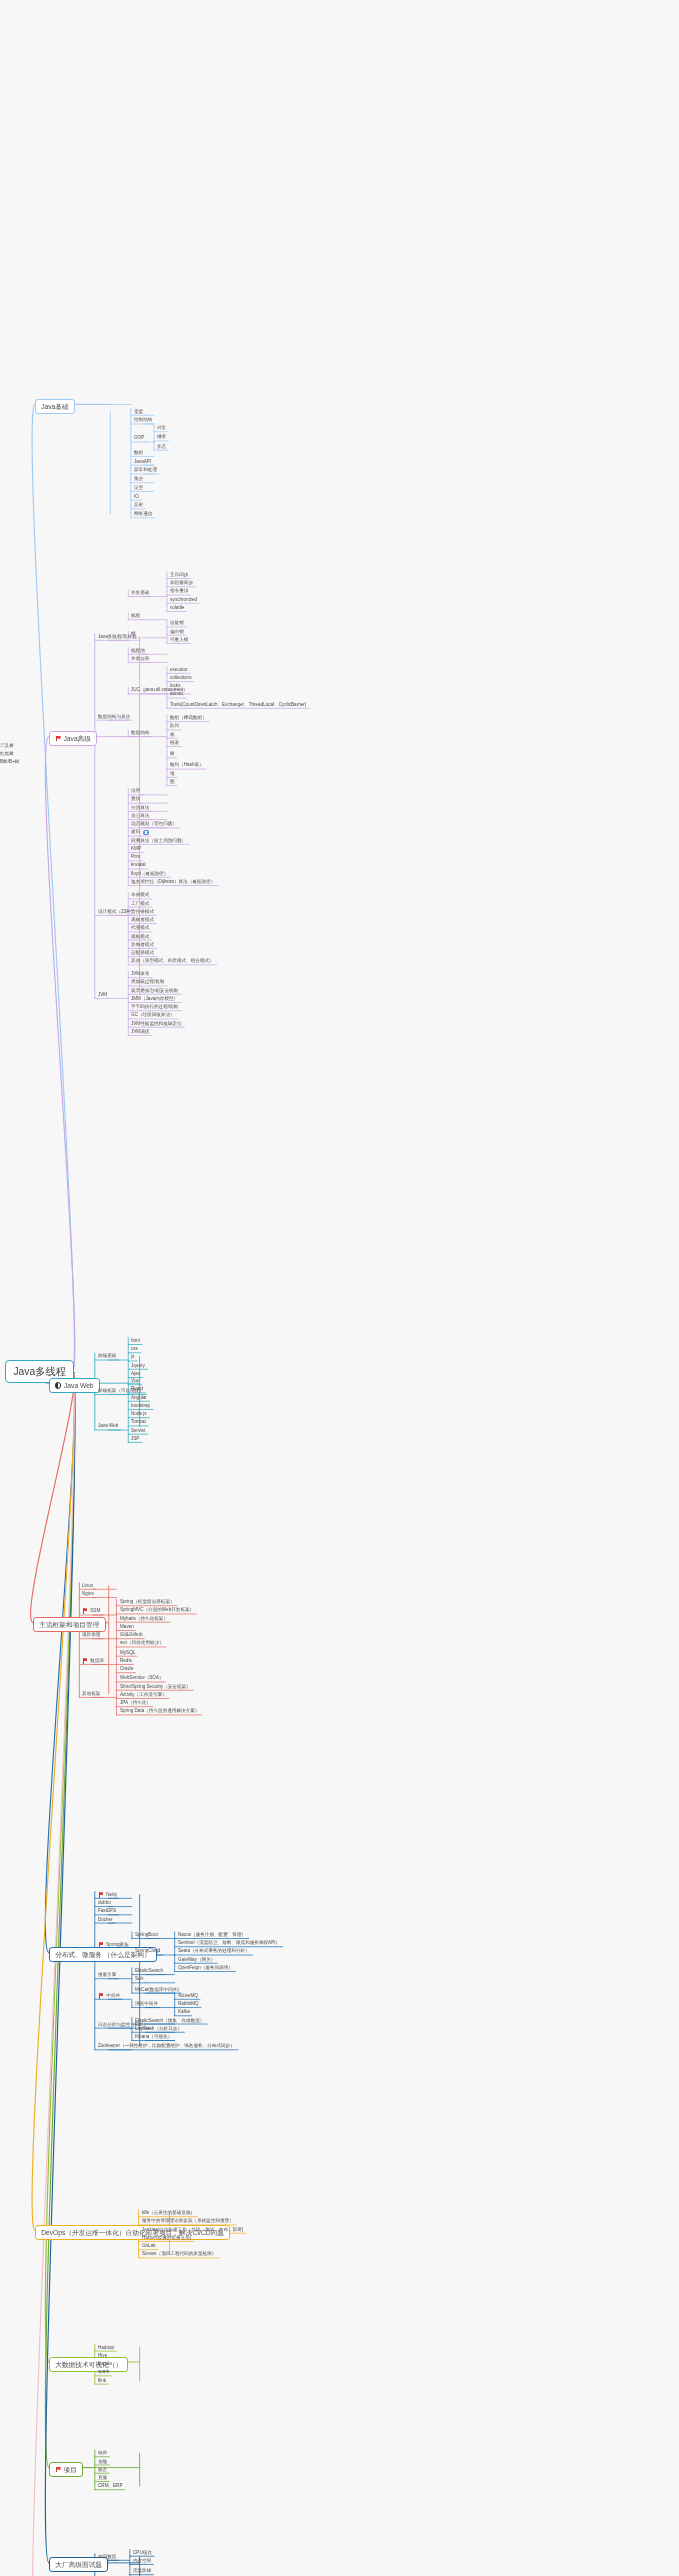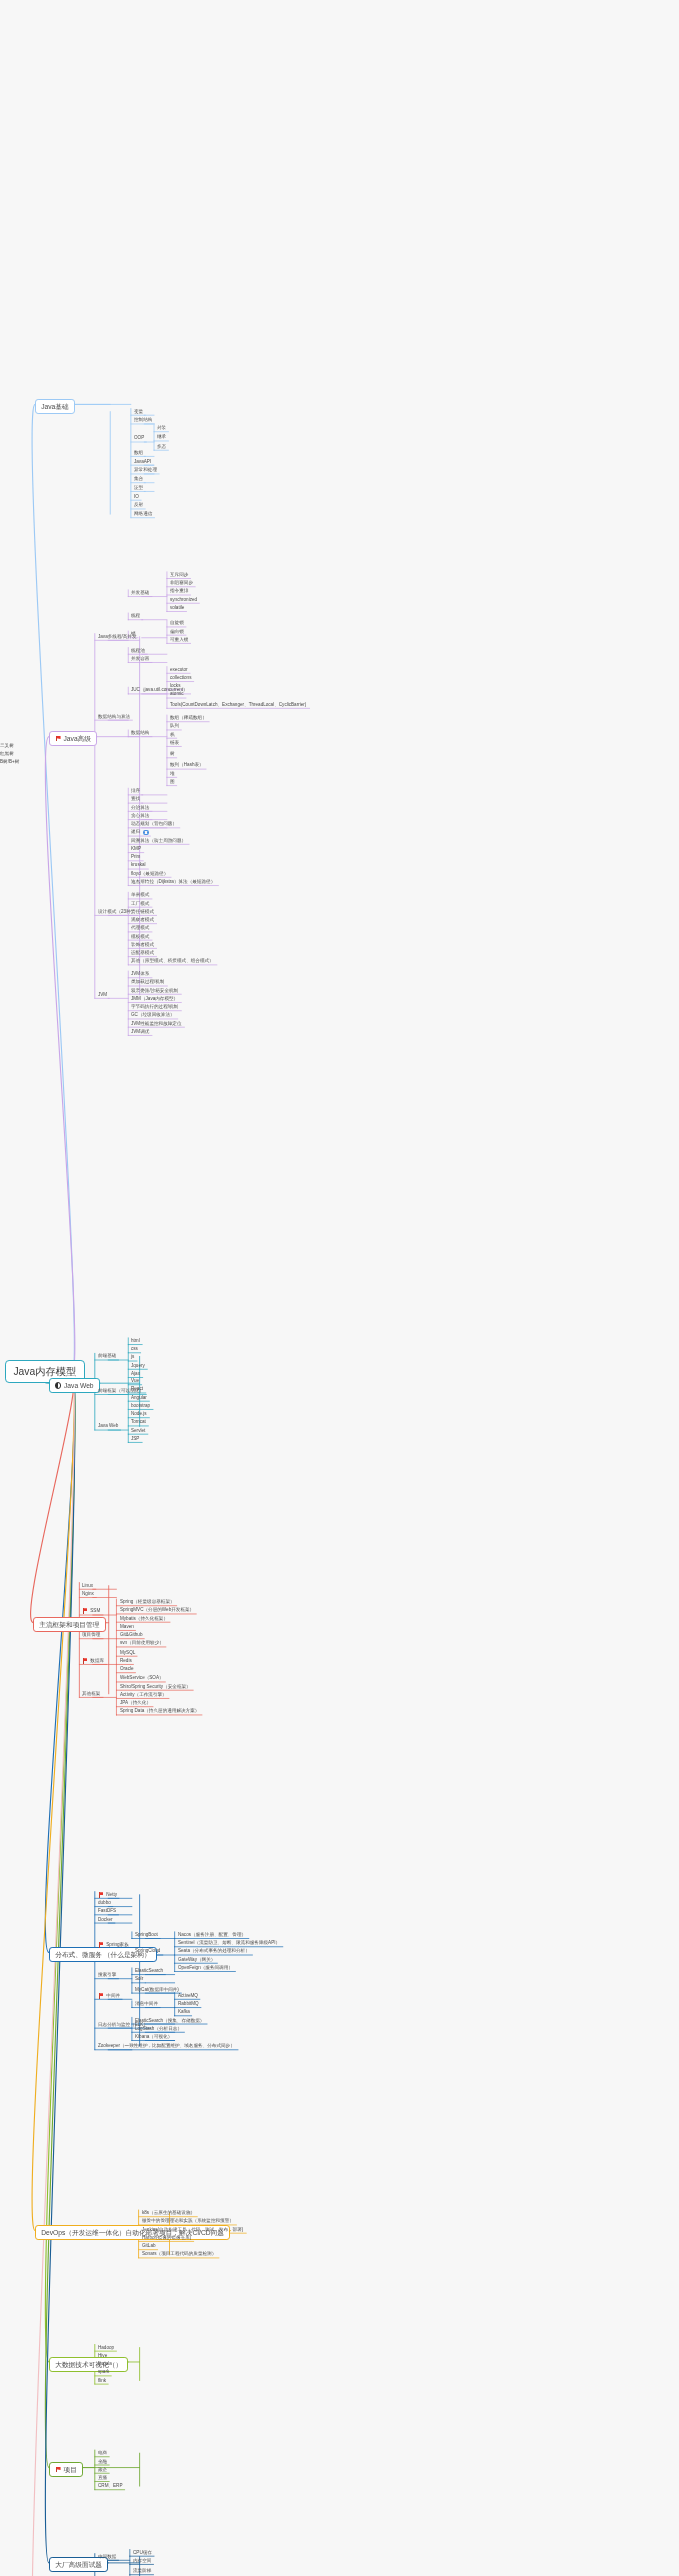--- a/index.html
+++ b/index.html
@@ -527,21 +527,21 @@
       <path d="M184,5172 L239,5172" stroke="#F2BFC2" stroke-width="1.4" fill="none" stroke-linecap="round" stroke-linejoin="round"></path>
       <path d="M184,5188 L230,5188" stroke="#F2BFC2" stroke-width="1.4" fill="none" stroke-linecap="round" stroke-linejoin="round"></path>
       <path d="M184,5204 L230,5204" stroke="#F2BFC2" stroke-width="1.4" fill="none" stroke-linecap="round" stroke-linejoin="round"></path>
       <path d="M184,5220 L230,5220" stroke="#F2BFC2" stroke-width="1.4" fill="none" stroke-linecap="round" stroke-linejoin="round"></path>
       <path d="M184,5236 L230,5236" stroke="#F2BFC2" stroke-width="1.4" fill="none" stroke-linecap="round" stroke-linejoin="round"></path>
       <path d="M184,5127 L184,5236" stroke="#F2BFC2" stroke-width="1.6" fill="none" stroke-linecap="round" stroke-linejoin="round"></path>
       <path d="M170,5175 L184,5175" stroke="#F2BFC2" stroke-width="1.6" fill="none" stroke-linecap="round" stroke-linejoin="round"></path>
     </svg>
   <div id="nodes">
       <div class="node root" style="left: 5.2px; top: 1360px;">
-        <span>Java内存模型</span>
+        <span>Java多线程</span>
       </div>
       <div class="node l1 c-blue" style="left: 35px; top: 399px;">
         <span>Java基础</span>
       </div>
       <div class="node txt s9" style="left: 134px; top: 409px;">
         <span>变量</span>
       </div>
       <div class="node txt s9" style="left: 134px; top: 417px;">
         <span>控制结构</span>
       </div>

